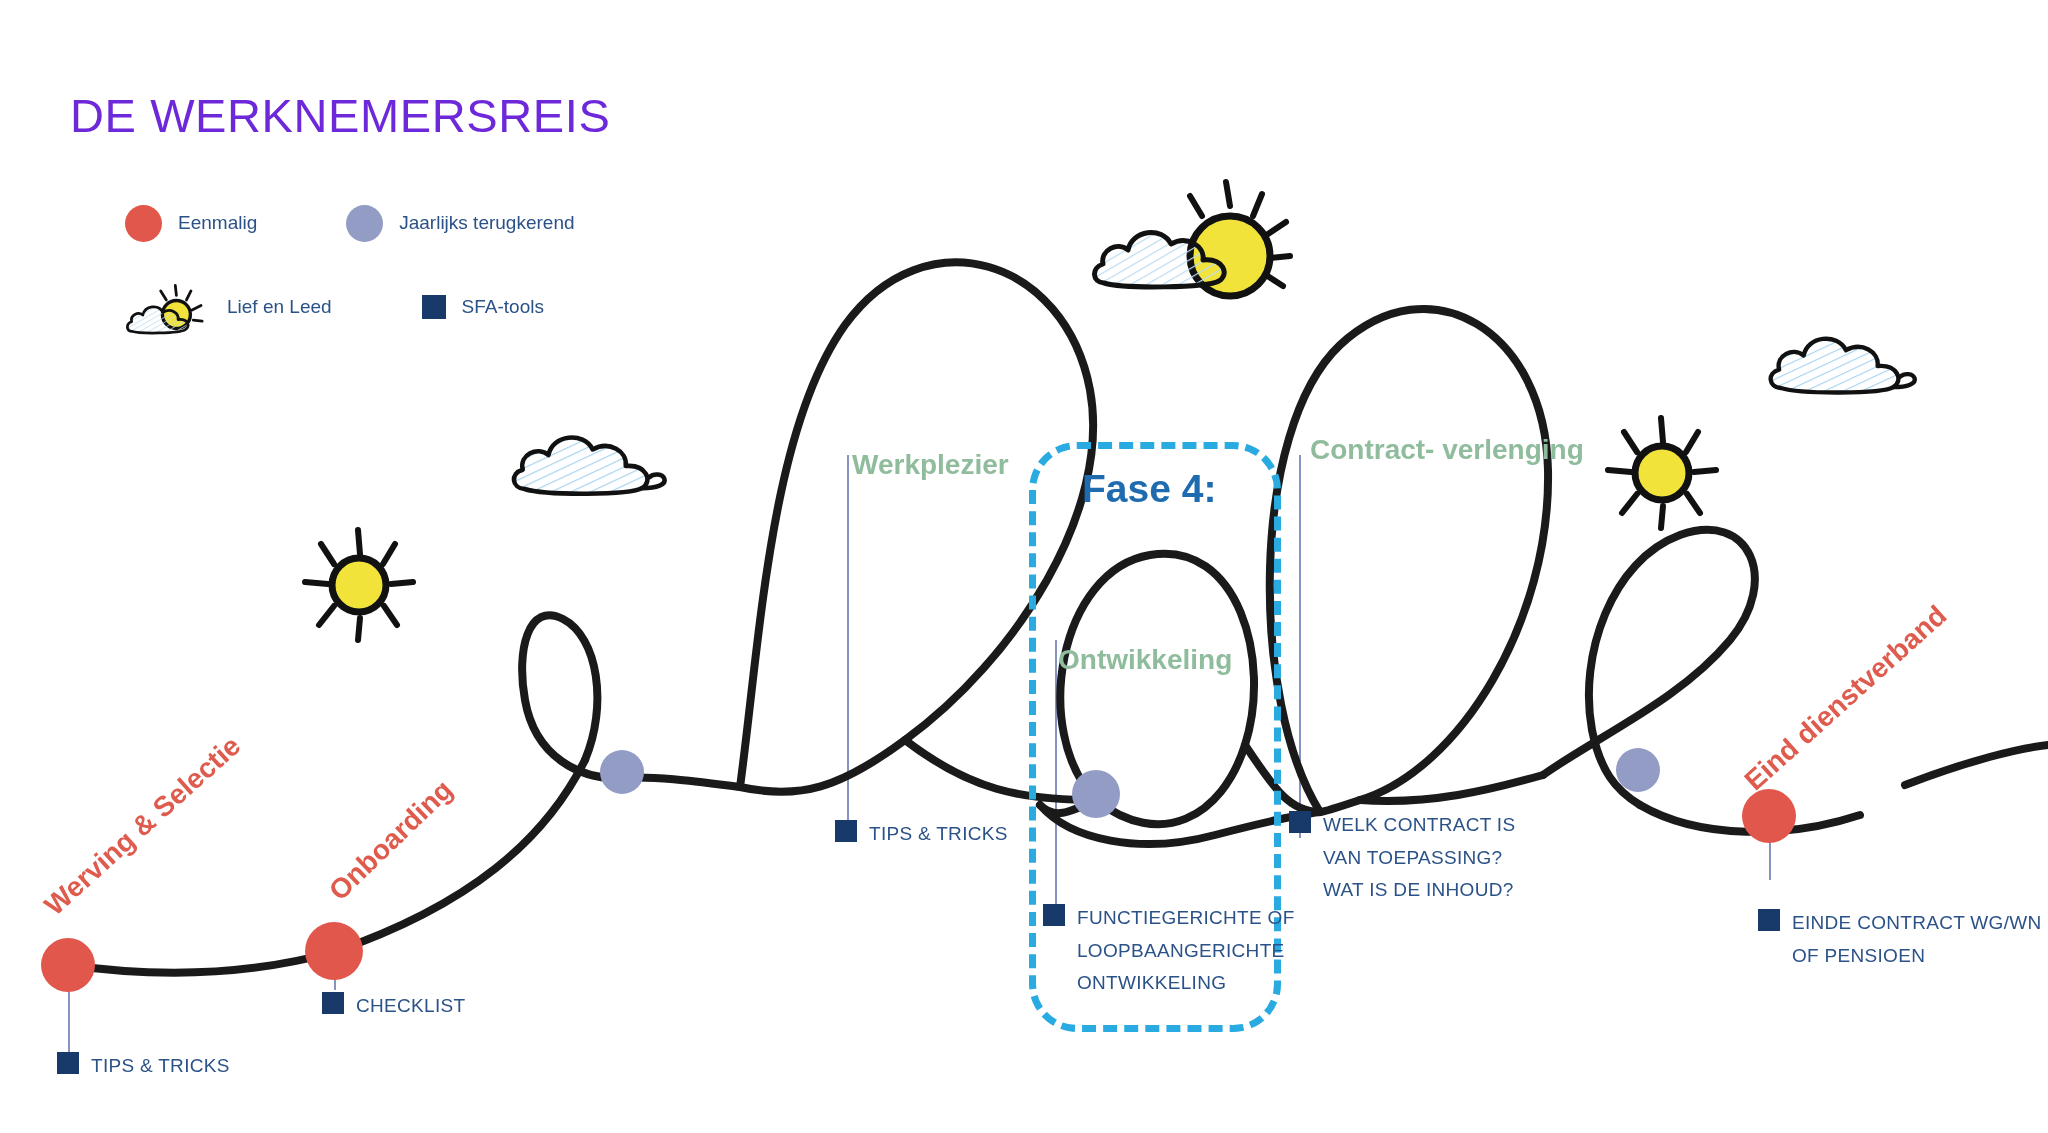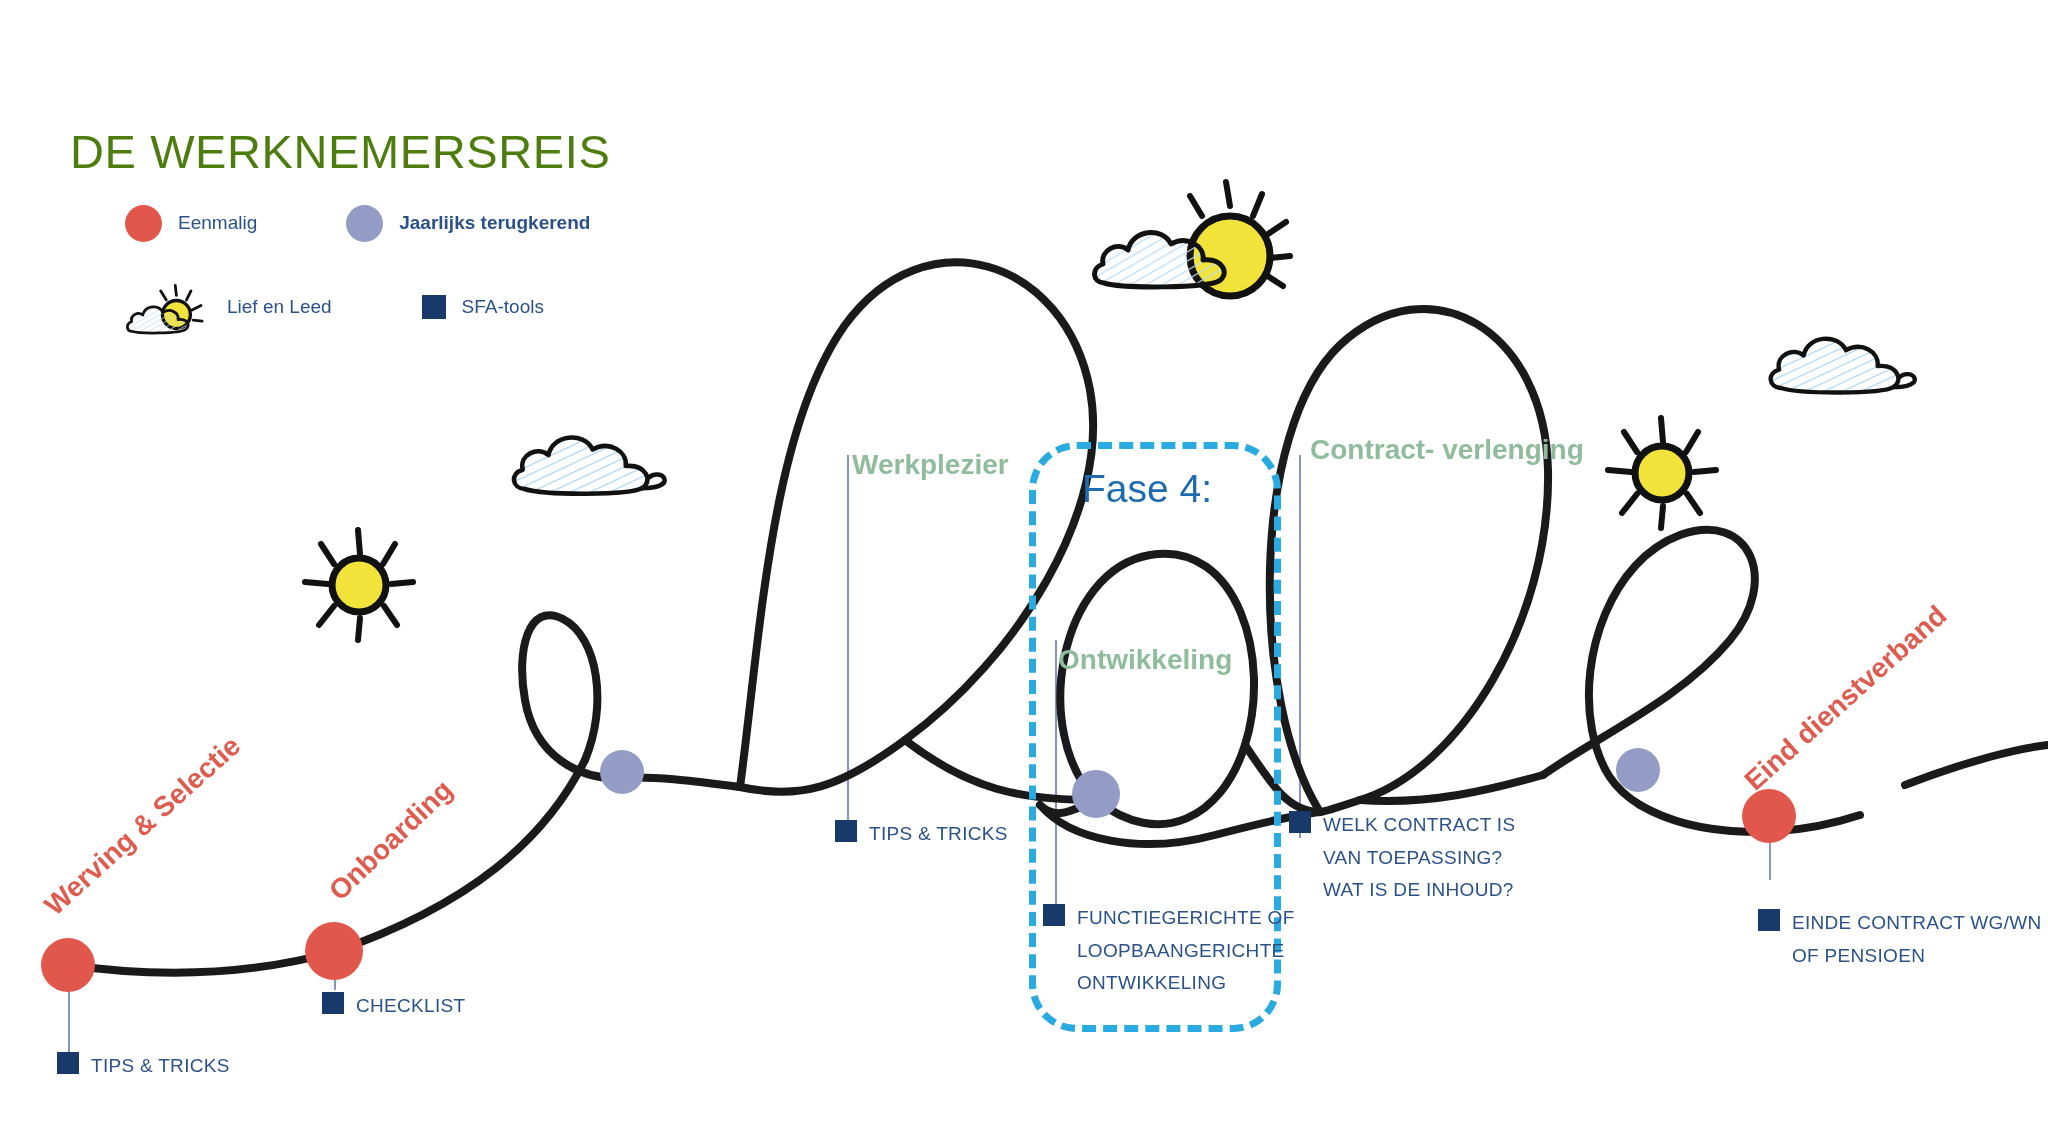--- a/index.html
+++ b/index.html
@@ -27,45 +27,44 @@
     height: 1133px;
   }
 
   
   .page-title {
     position: absolute;
     left: 70px;
     top: 88px;
     font-size: 47px;
     letter-spacing: 0.6px;
-    color: #4d7c0f;
+    color: #6d28d9;
     font-family: "Liberation Sans", sans-serif;
     font-weight: 400;
     white-space: nowrap;
-    margin-top: 36px;
   }
 
   
   .legend {
     position: absolute;
     left: 125px;
     top: 200px;
   }
   .legend-row {
     display: flex;
     align-items: center;
     height: 46px;
     gap: 35px;
   }
   .legend-row.second { margin-top: 38px; }
   .legend-item {
     display: flex;
     align-items: center;
   }
-  .legend-item.gap-a { margin-left: 54px; font-weight: bold; }
+  .legend-item.gap-a { margin-left: 54px; }
   .legend-item.gap-b { margin-left: 55px; }
   .swatch-circle {
     width: 37px; height: 37px;
     border-radius: 50%;
     flex: none;
   }
   .swatch-circle.red { background: #E2574C; }
   .swatch-circle.purple { background: #929CC4; }
   .swatch-square {
     width: 24px; height: 24px;
@@ -106,21 +105,21 @@
     white-space: nowrap;
     line-height: 1.1;
     font-family: "Liberation Sans", sans-serif;
   }
 
   
   .fase-label {
     position: absolute;
     color: #1F6BB0;
     font-size: 39px;
-    font-weight: normal;
+    font-weight: bold;
     white-space: nowrap;
     font-family: "Liberation Sans", sans-serif;
   }
   .fase-box {
     position: absolute;
     border: 7px dashed #29ABE2;
     border-radius: 48px;
     box-sizing: border-box;
   }
 

